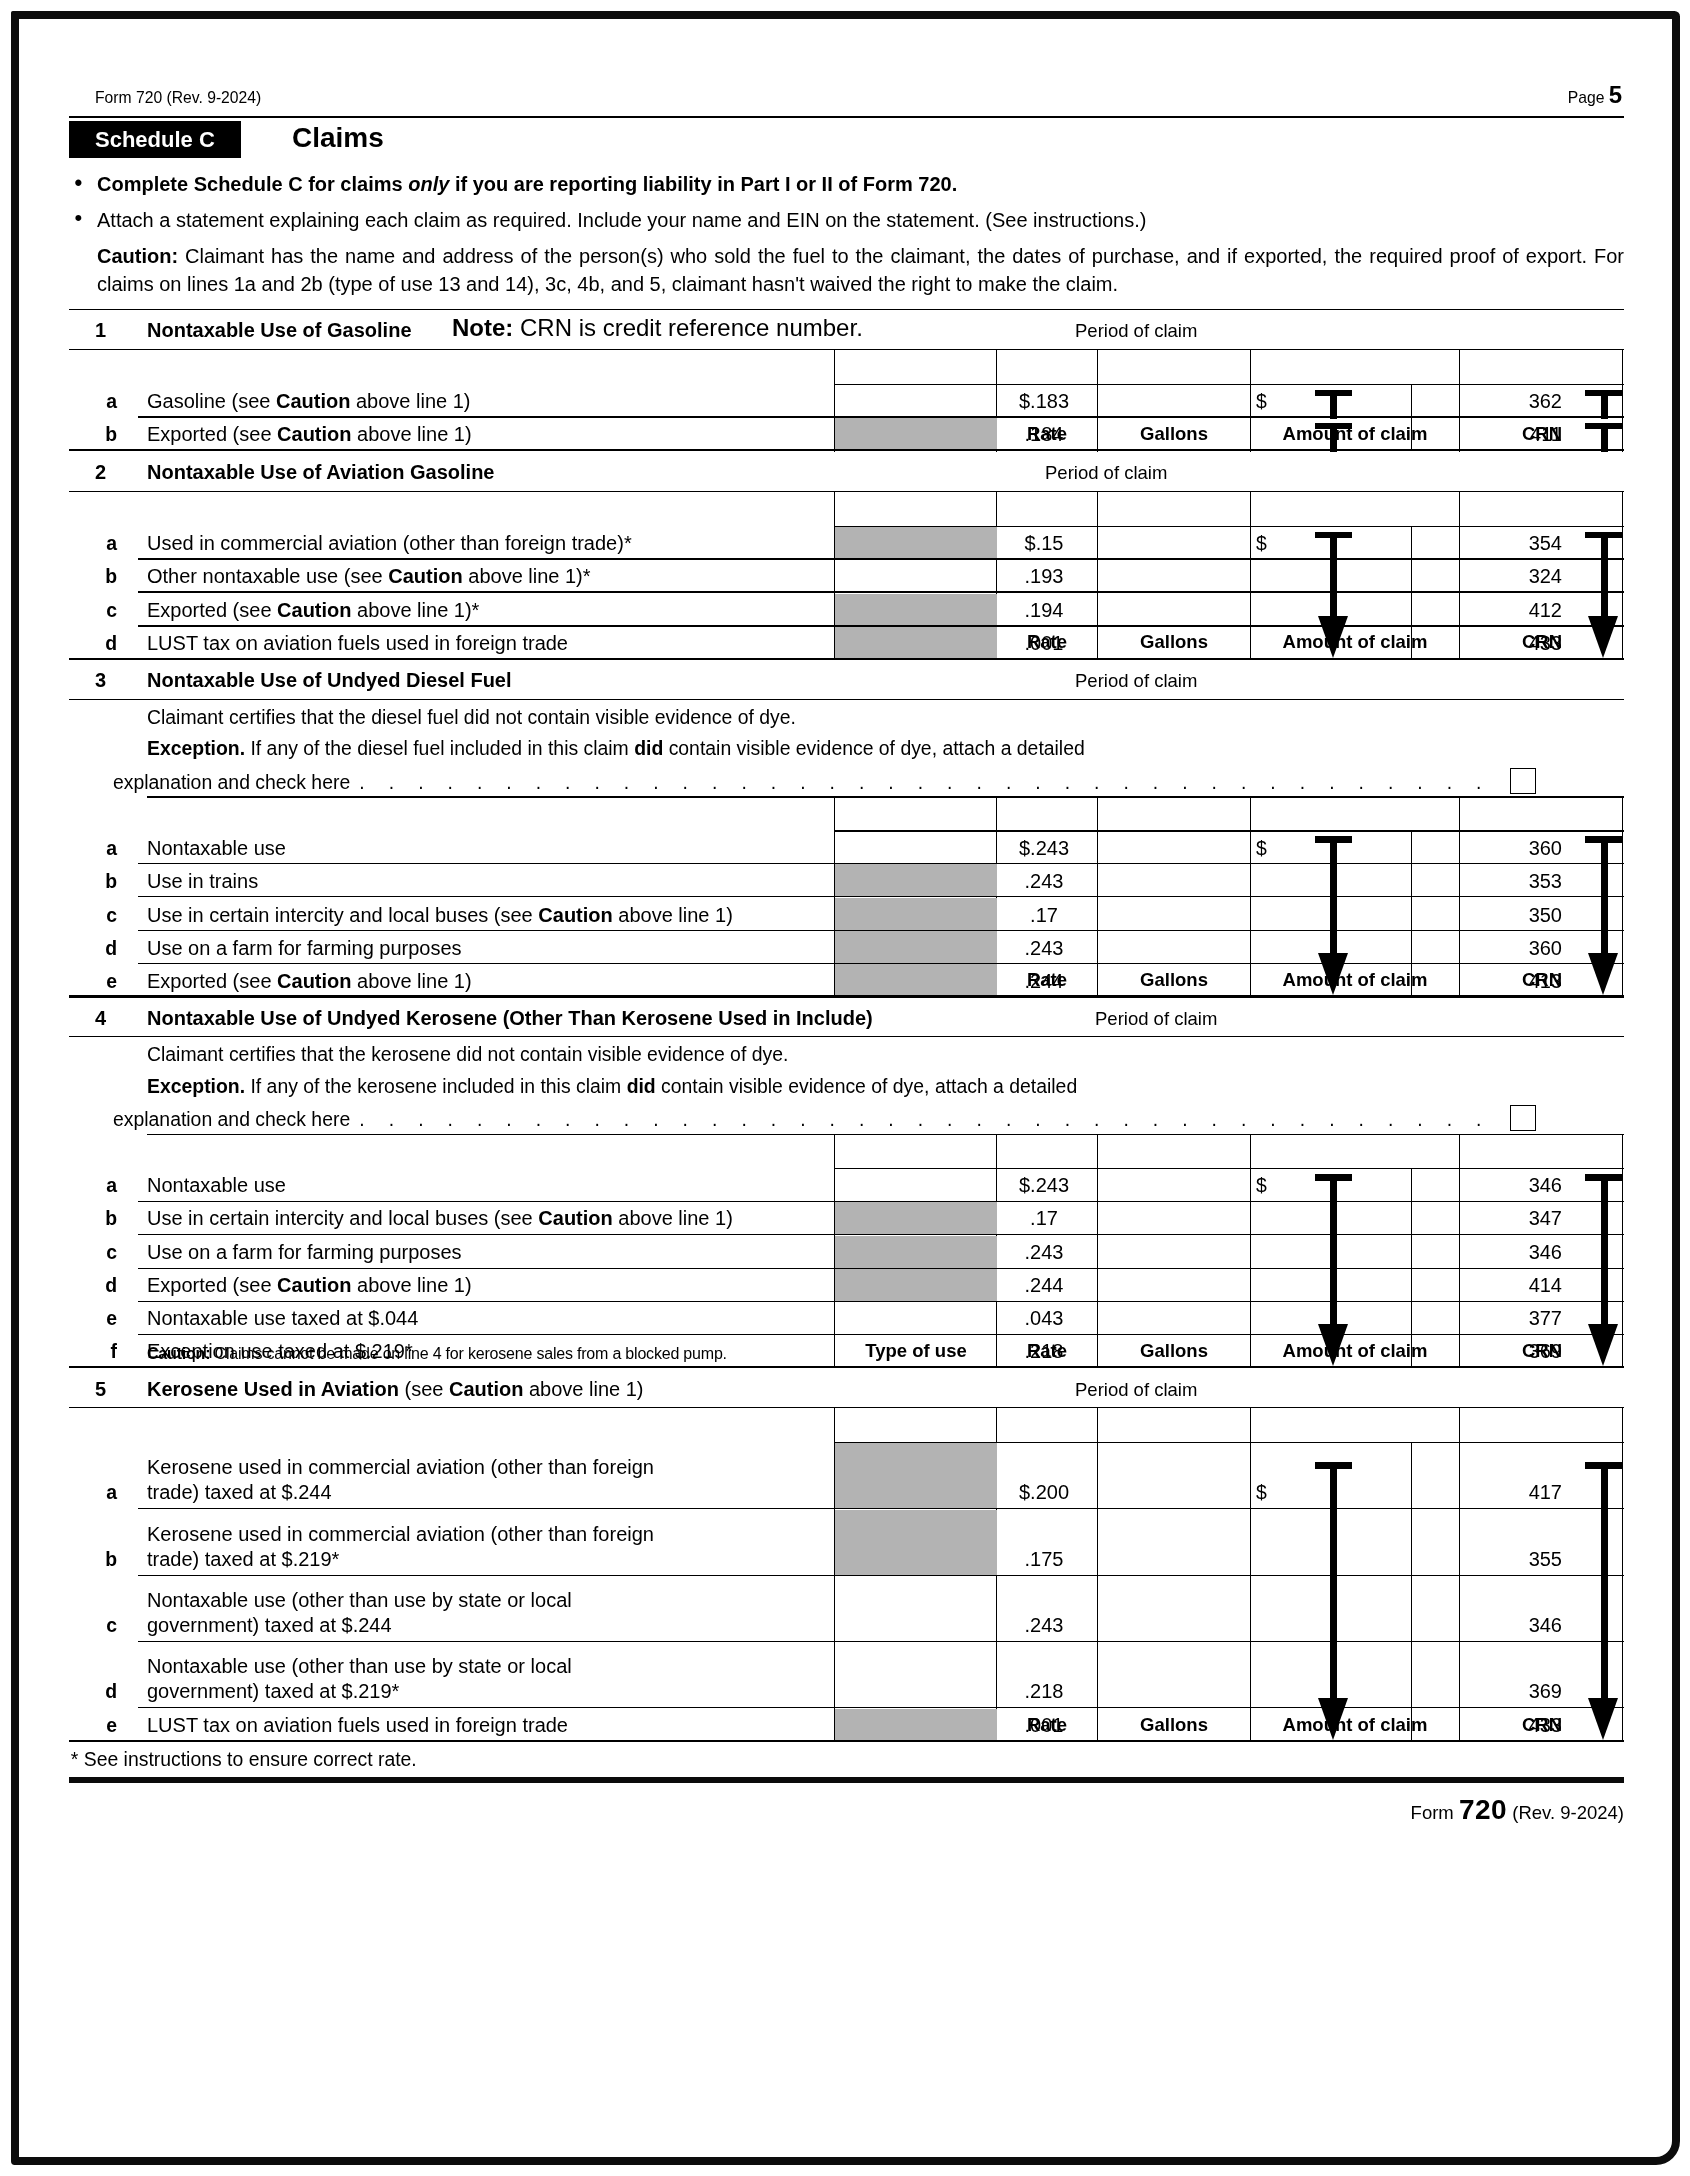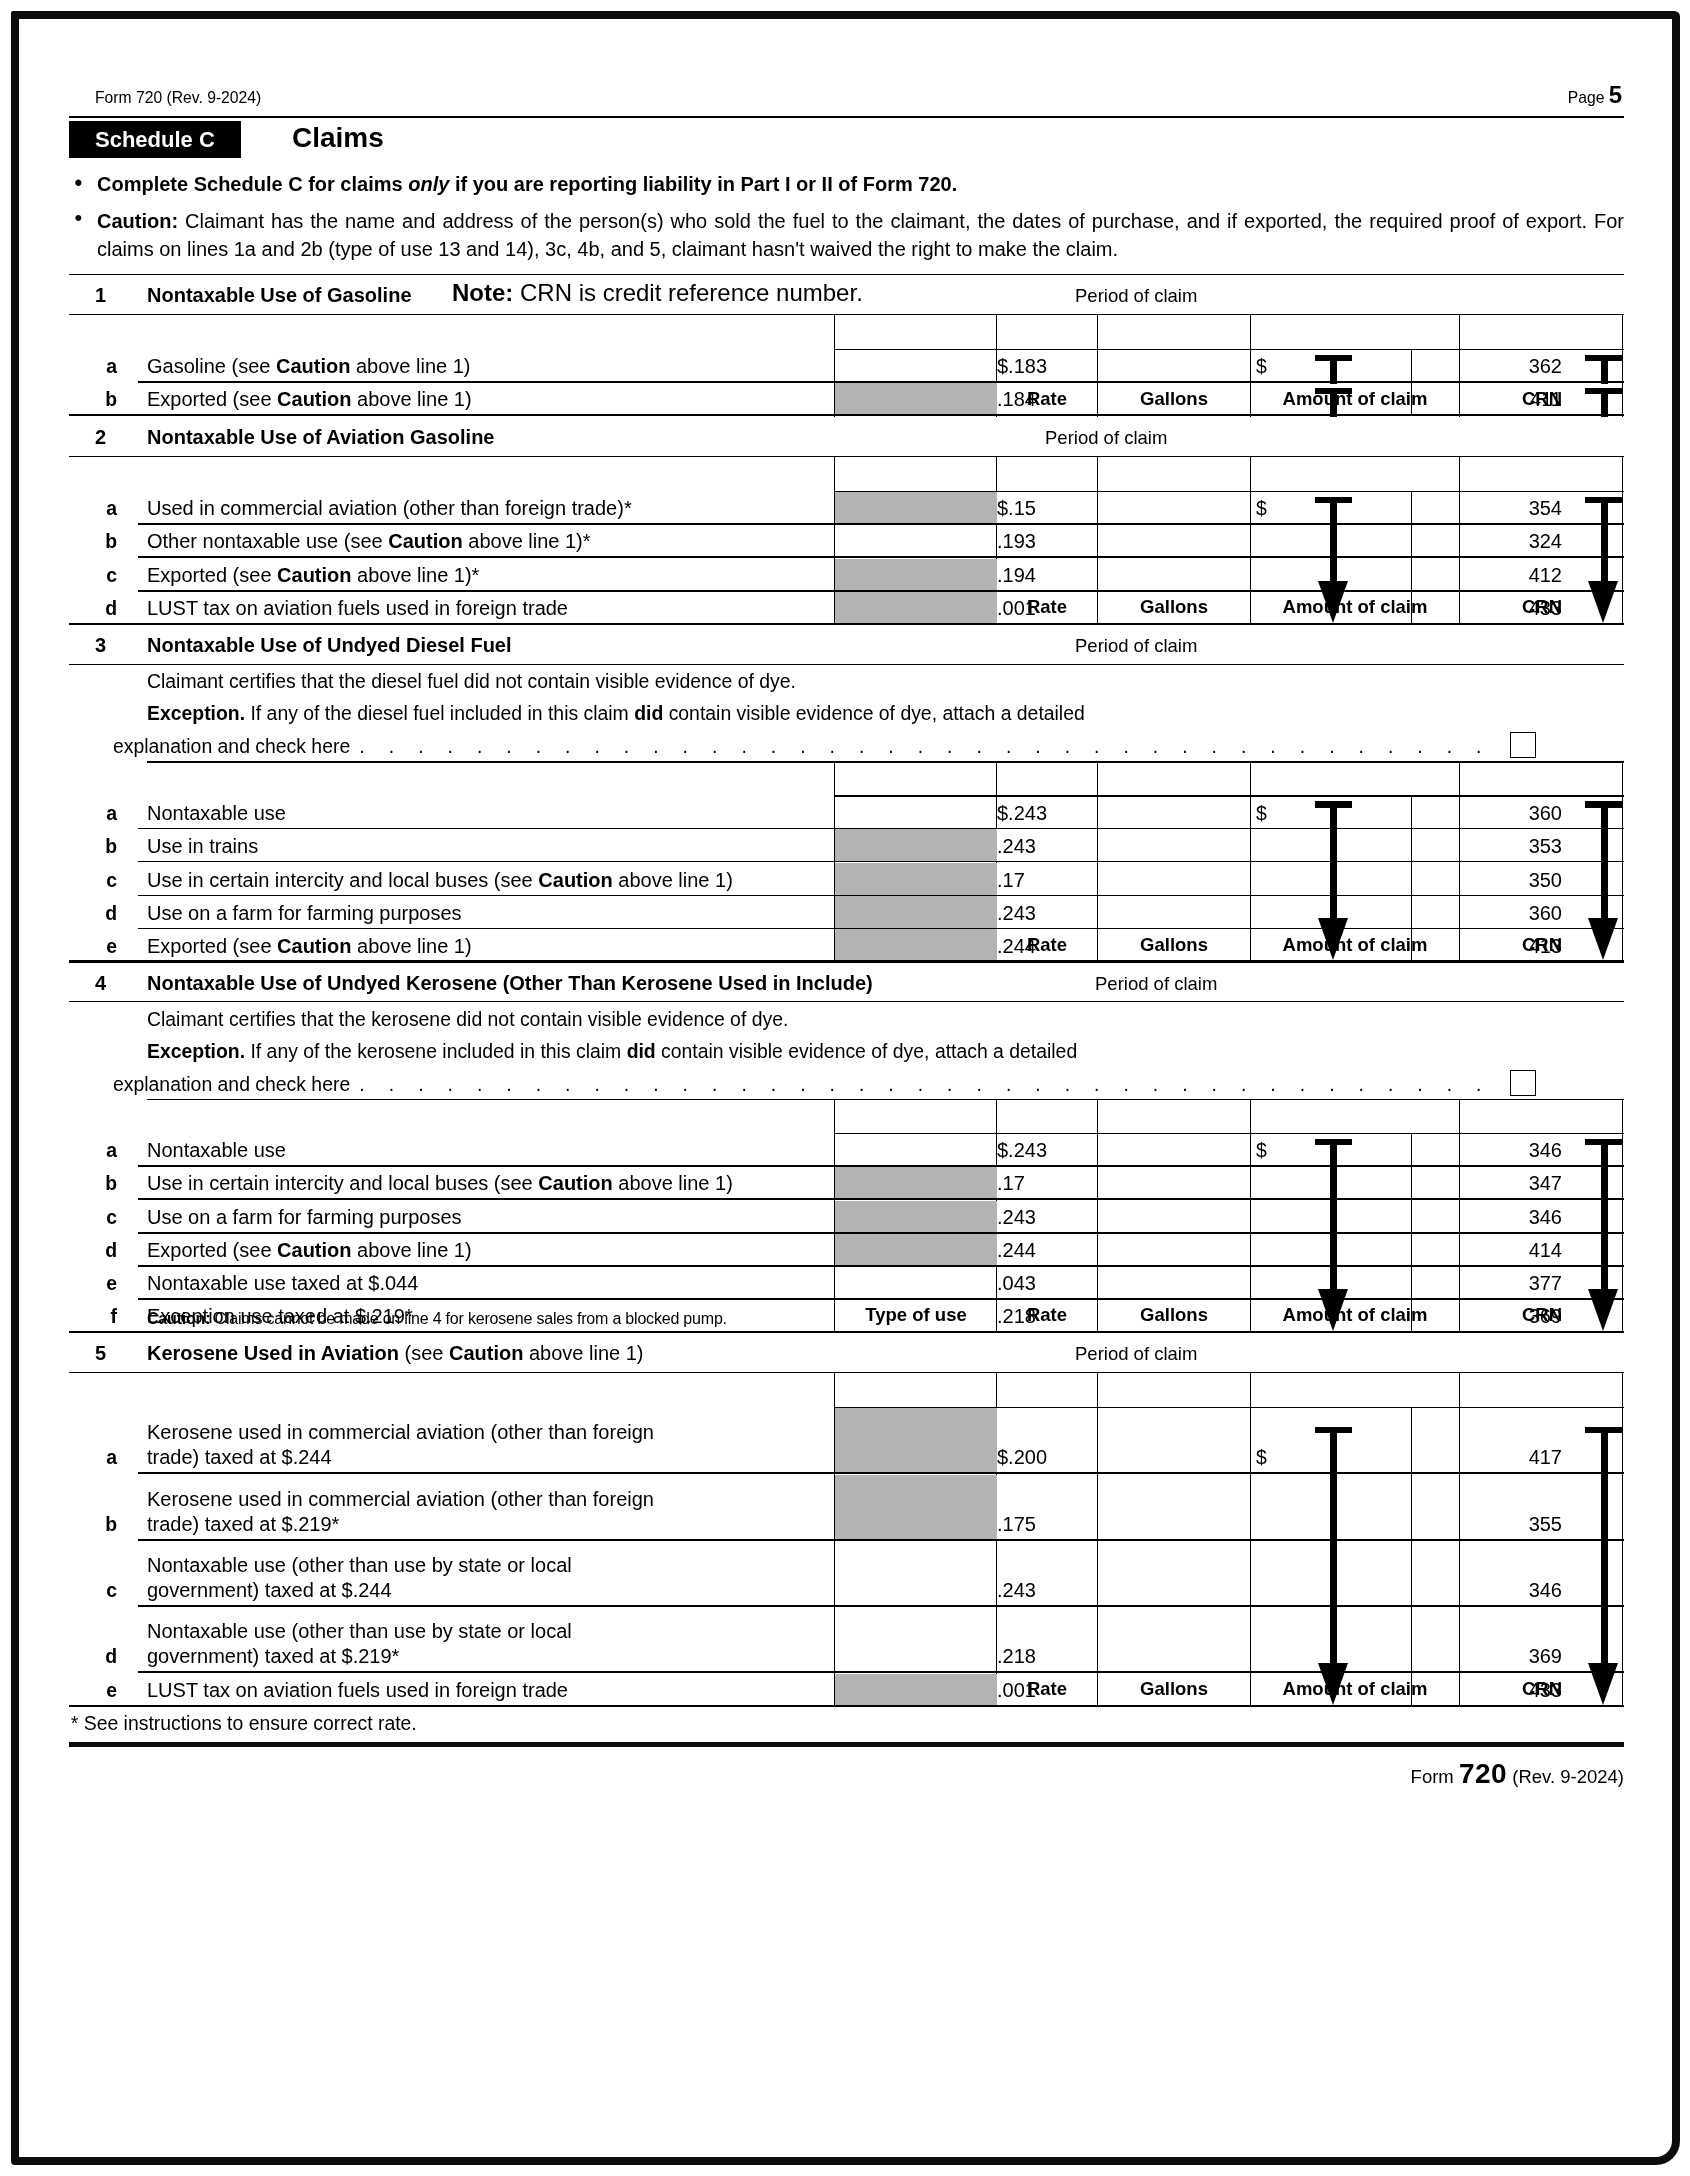--- a/index.html
+++ b/index.html
@@ -30,21 +30,21 @@
   .dots{flex:1;overflow:hidden;white-space:nowrap;letter-spacing:24px;font-size:19.4px;align-self:flex-end;padding-bottom:2.8px;margin:0 9.2px;}
   .checkbox{width:24px;height:24px;border:1.8px solid #000;align-self:flex-end;margin:0 88px 2.8px 0;flex:none;background:#fff;}
   .sec-table{position:relative;}
   .tline{position:absolute;background:#000;}
   .hlabel{position:absolute;transform:translateX(-50%);bottom:6.5px;font-weight:bold;font-size:18.5px;white-space:nowrap;}
   .hcaution{position:absolute;left:78px;bottom:4.6px;font-size:16px;letter-spacing:-0.2px;white-space:nowrap;}
   .trow{position:absolute;left:0;right:0;}
   .rletter{position:absolute;left:26px;width:22px;text-align:right;bottom:4.6px;font-weight:bold;font-size:19.4px;}
   .rdesc{position:absolute;left:78px;width:683px;bottom:3.7px;font-size:20px;line-height:25px;white-space:pre-line;}
   .rshade{position:absolute;left:766px;width:162px;top:0;bottom:0;background:#b3b3b3;}
-  .rrate{position:absolute;left:928px;width:94px;text-align:left;bottom:4.6px;font-size:20px;}
+  .rrate{position:absolute;left:928px;width:94px;text-align:center;bottom:4.6px;font-size:20px;}
   .rcrn{position:absolute;left:1391px;width:102px;text-align:right;bottom:4.6px;font-size:20px;}
   .rdollar{position:absolute;left:1187px;bottom:4.6px;font-size:19.4px;}
   .cellbox{position:absolute;top:0;bottom:0;}
   .sep{position:absolute;left:69px;right:0;bottom:0;height:1.4px;background:#000;}
   .abar{position:absolute;height:6.5px;width:37px;background:#000;}
   .astem{position:absolute;width:6.5px;background:#000;}
   .ahead{position:absolute;width:0;height:0;border-left:15.7px solid transparent;border-right:15.7px solid transparent;border-top:42px solid #000;}
   .footnote-row{font-size:19.4px;padding:5.5px 0 6.5px 1.8px;}
   .rule5{height:5.5px;background:#0b0b0b;}
   .footer-row{text-align:right;font-size:18.5px;margin-top:11px;}
@@ -63,21 +63,21 @@
     </div>
     <div class="rule3"></div>
 
     <div class="schedbar">
       <span class="schedbox">Schedule C</span>
       <span class="claims">Claims</span>
     </div>
 
     <div id="bullets">
         <div class="bullet b1"><span class="dot">•</span><span>Complete Schedule C for claims <i>only</i> if you are reporting liability in Part I or II of Form 720.</span></div>
-        <div class="bullet"><span class="dot">•</span></div>
+        <div class="bullet"><span class="dot">•</span><span>Attach a statement explaining each claim as required. Include your name and EIN on the statement. (See instructions.)</span></div>
       </div>
 
     <p class="caution" id="caution-para"><b>Caution:</b> Claimant has the name and address of the person(s) who sold the fuel to the claimant, the dates of purchase, and if exported, the required proof of export. For claims on lines 1a and 2b (type of use 13 and 14), 3c, 4b, and 5, claimant hasn't waived the right to make the claim.</p>
 
     <div id="sections">
         <div>
           <div class="sec-title first">
             <div class="st-num">1</div>
             <div class="st-title"><b>Nontaxable Use of Gasoline</b></div>
             <div class="st-note"><b>Note:</b> CRN is credit reference number.</div>

